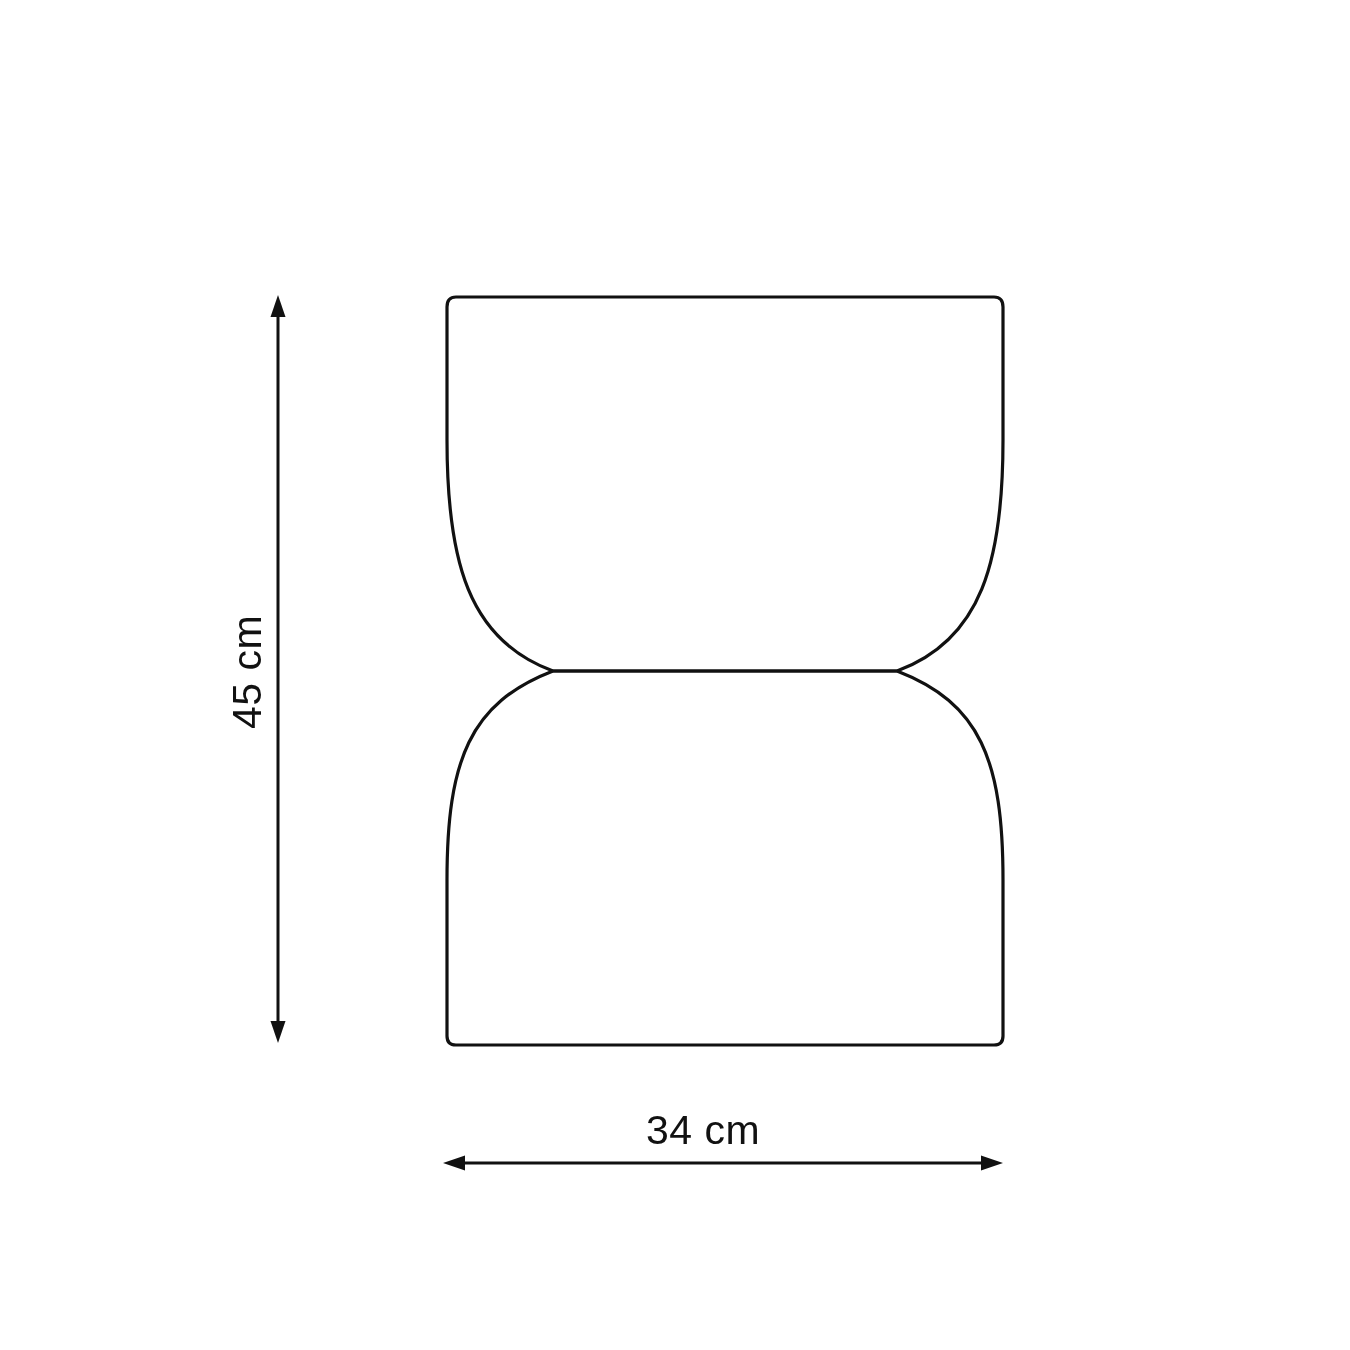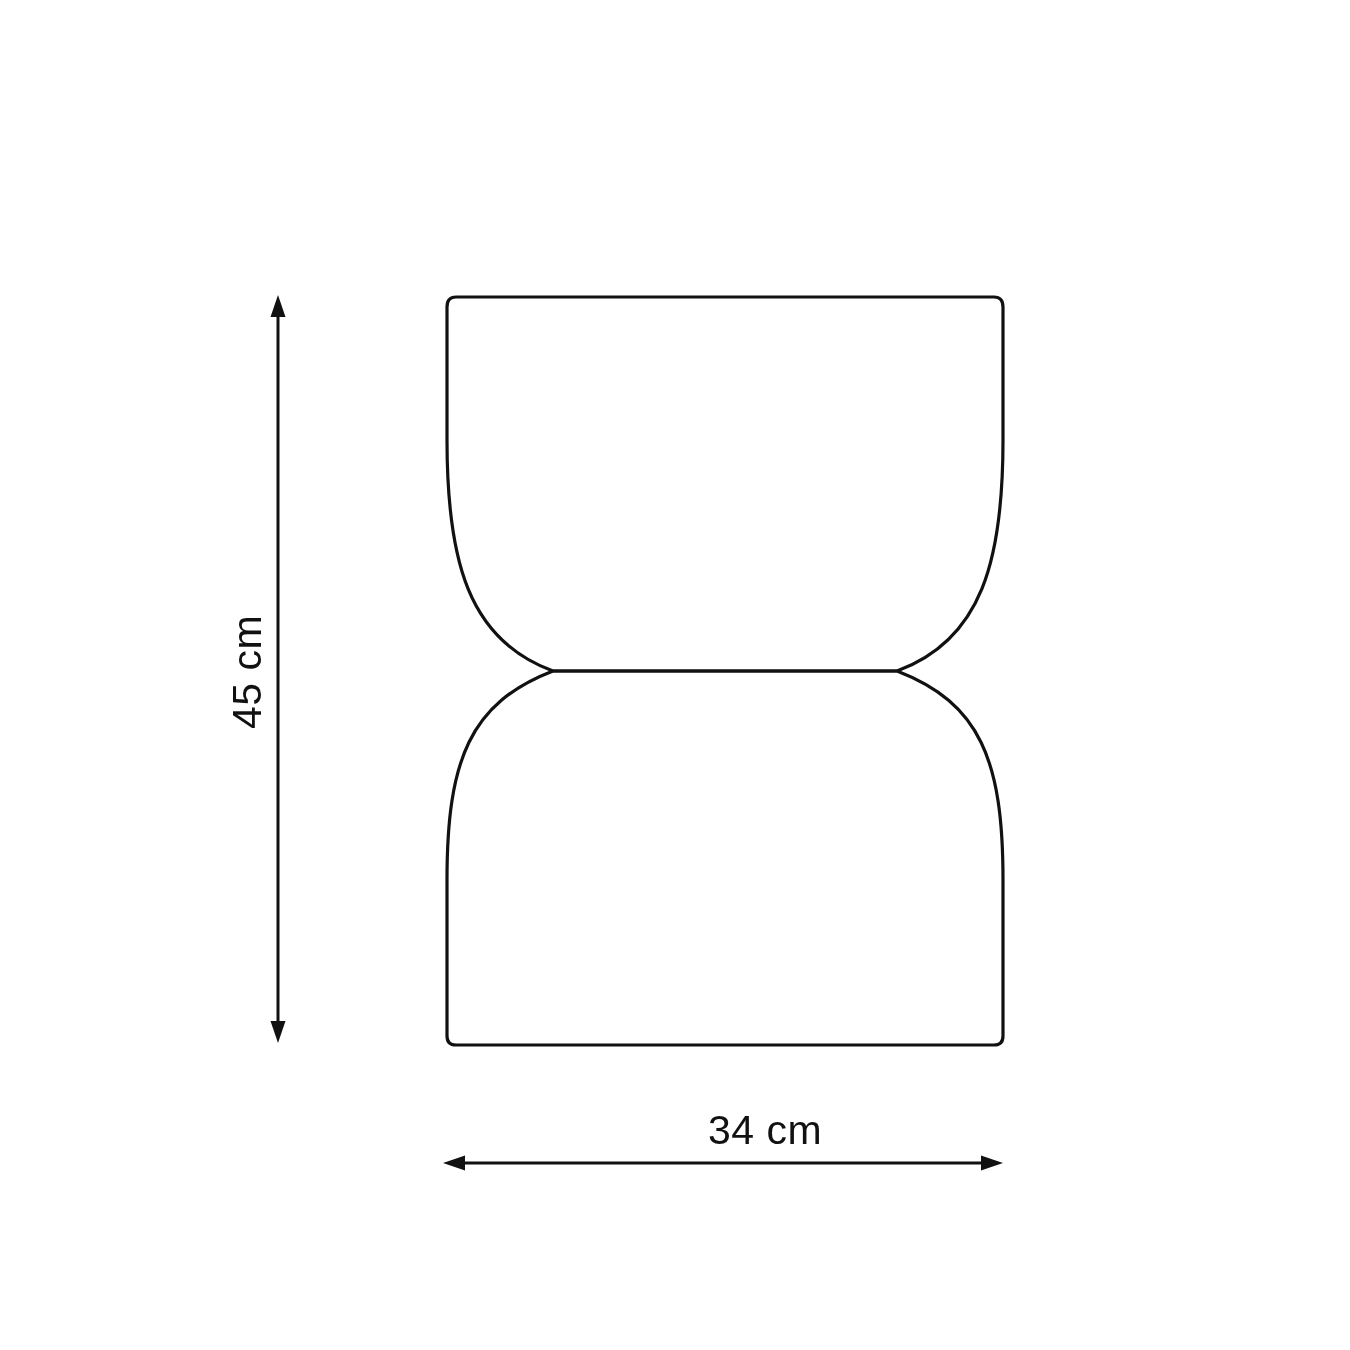--- a/index.html
+++ b/index.html
@@ -29,21 +29,21 @@
     color: #111111;
     white-space: nowrap;
     letter-spacing: 0.5px;
   }
   .dim-label.height {
     left: 247px;
     top: 672px;
     transform: translate(-50%, -50%) rotate(-90deg);
   }
   .dim-label.width {
-    left: 765px;
+    left: 703px;
     top: 1130px;
     transform: translate(-50%, -50%);
   }
 </style>
 </head>
 <body>
 
 <div class="canvas">
 
   <svg class="diagram-svg" width="1350" height="1350" viewBox="0 0 1350 1350">

